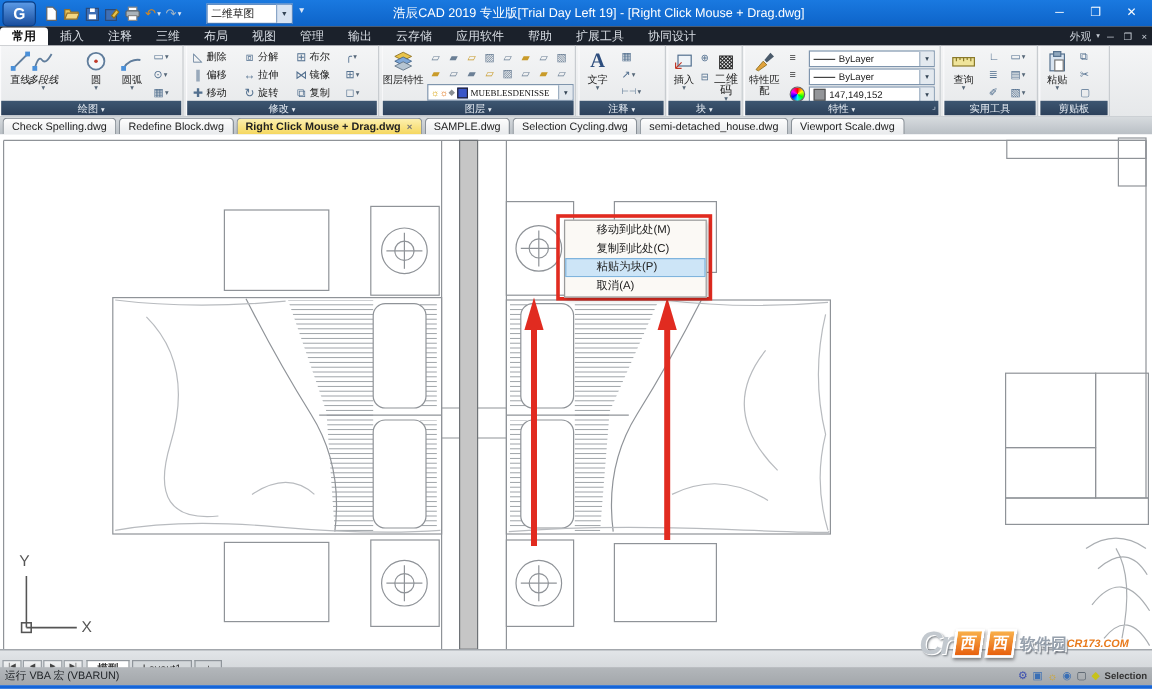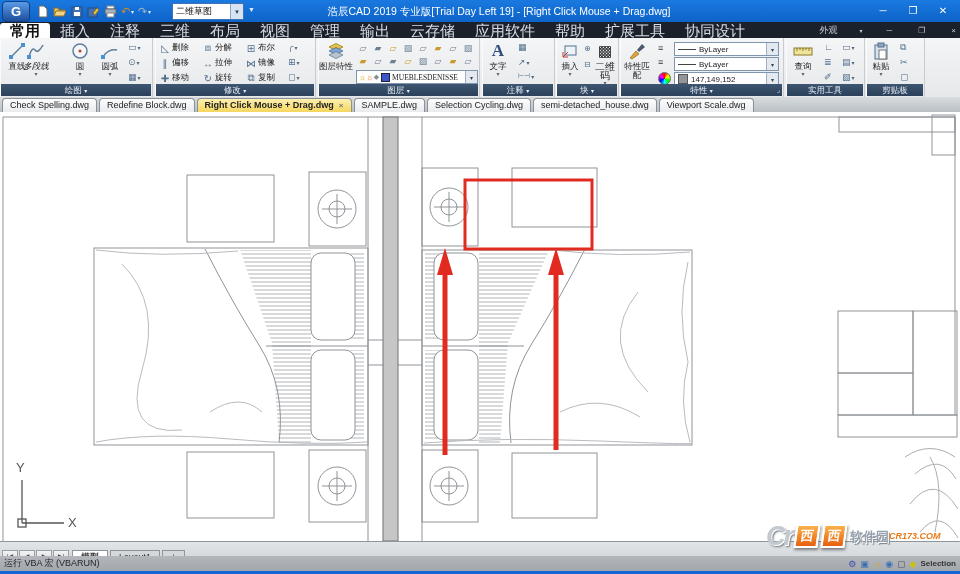--- a/index.html
+++ b/index.html
@@ -19,23 +19,23 @@
          display:flex;align-items:center;font-size:9px;color:#111;}
   #wsbox .txt{flex:1;padding-left:3px;}
   #wsbox .btn{width:12px;height:100%;background:#d7e3f2;border-left:1px solid #8aa6c8;font-size:6px;
               display:flex;align-items:center;justify-content:center;color:#345;}
   #qatmore{left:248px;top:6px;font-size:7px;color:#dce8f8;}
   #wtitle{left:0;right:0;top:0;height:19px;text-align:center;line-height:22px;font-size:10.5px;color:#fff;margin-left:38px;}
   #wincontrols{right:2px;top:0;height:22px;display:flex;}
   #wincontrols span{width:30px;text-align:center;line-height:22px;font-size:10px;color:#fff;}
   
   #tabrow{left:0;top:22px;width:960px;height:16px;background:#1b212b;display:flex;align-items:flex-end;}
-  .mtab{color:#d8dde4;font-size:15px;padding:2px 10px 1px 10px;line-height:12px;}
+  .mtab{color:#d8dde4;font-size:10px;padding:2px 10px 1px 10px;line-height:12px;}
   .mtab.active{background:#fff;color:#111;border-radius:3px 3px 0 0;font-weight:bold;}
-  #tabright{position:absolute;right:2px;top:22px;height:16px;display:flex;align-items:center;color:#c6ccd4;font-size:9px;gap:22px;}
+  #tabright{position:absolute;right:2px;top:22px;height:16px;display:flex;align-items:center;color:#c6ccd4;font-size:9px;gap:4px;}
   #tabright .wg{font-size:8px;padding:0 2px;}
   
   #ribbon{left:0;top:38px;width:960px;height:59px;background:linear-gradient(180deg,#f4f5f6,#e6e8ea);border-bottom:1px solid #9aa0a6;}
   .panel{position:absolute;top:0;height:59px;border-right:1px solid #c8ccd0;box-shadow:1px 0 0 #fbfbfc inset;}
   .pbar{position:absolute;left:1px;right:1px;bottom:1px;height:12px;background:linear-gradient(180deg,#3d5671,#2c405a);
         color:#e8eef5;font-size:8.5px;text-align:center;line-height:12px;}
   .pbar .dl{position:absolute;right:2px;top:0;font-size:7px;color:#cdd8e4;}
   .bigtool{position:absolute;top:2px;display:flex;flex-direction:column;align-items:center;}
   .bt-label{font-size:8.5px;color:#222;line-height:9px;text-align:center;}
   .bt-arr{font-size:6px;color:#567;line-height:6px;}
@@ -563,20 +563,26 @@
 
     <g>
       <line x1="445" y1="343" x2="445" y2="160" stroke="#e12b20" stroke-width="5"></line>
       <polygon points="445,136 437,163 453,163" fill="#e12b20"></polygon>
       <line x1="556" y1="338" x2="556" y2="160" stroke="#e12b20" stroke-width="5"></line>
       <polygon points="556,136 548,163 564,163" fill="#e12b20"></polygon>
       <rect x="465" y="68" width="127" height="69" fill="none" stroke="#e12b20" stroke-width="3"></rect>
     </g>
   </svg>
 
+  <div id="ctxmenu">
+    <div class="cmi">移动到此处(M)</div>
+    <div class="cmi">复制到此处(C)</div>
+    <div class="cmi hl">粘贴为块(P)</div>
+    <div class="cmi">取消(A)</div>
+  </div>
 </div>
 
 <div class="a" id="layoutbar">
   <span class="navb">|◀</span>
   <span class="navb">◀</span>
   <span class="navb">▶</span>
   <span class="navb">▶|</span>
   <span class="ltab active">模型</span>
   <span class="ltab">Layout1</span>
   <span class="ltab">+</span>

